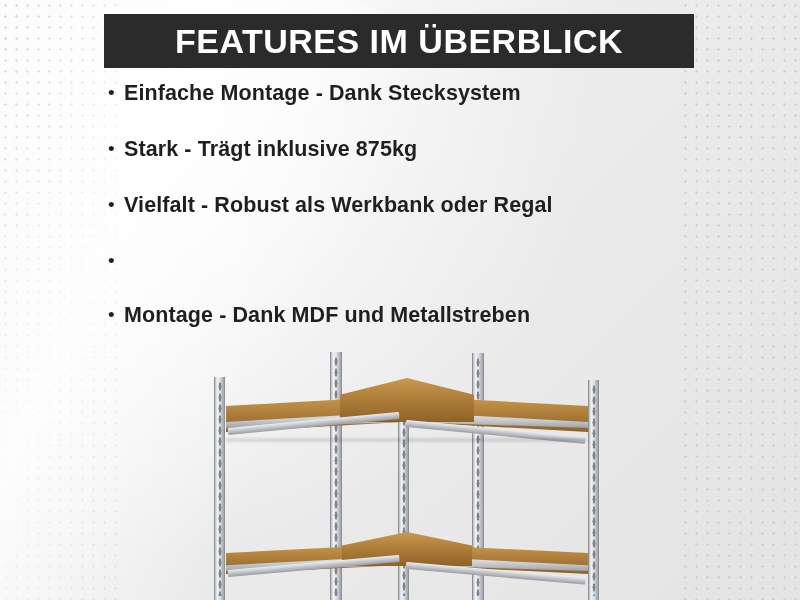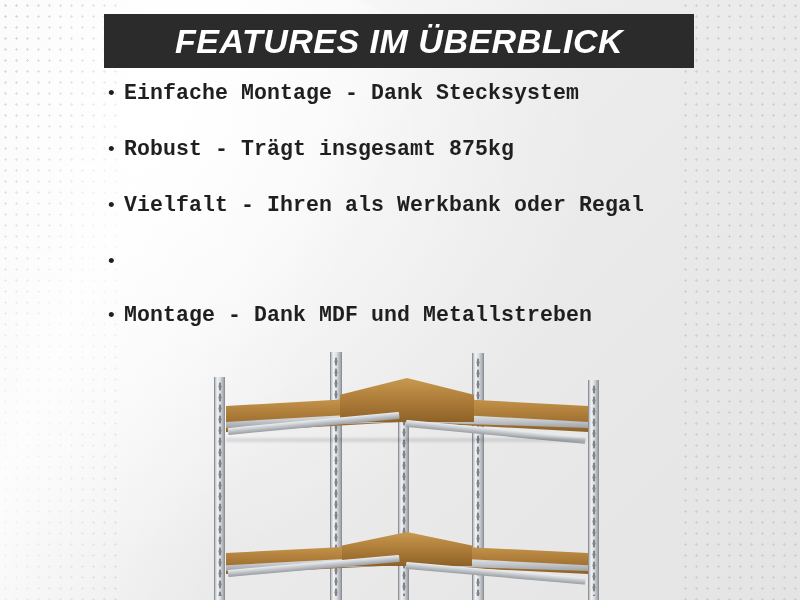--- a/index.html
+++ b/index.html
@@ -52,21 +52,20 @@
   .title-bar {
     position: absolute;
     left: 104px;
     top: 14px;
     width: 590px;
     height: 54px;
     background: #2b2b2b;
     display: flex;
     align-items: center;
     justify-content: center;
-    font-style: italic;
   }
   .title-bar .title-text {
     color: #ffffff;
     font-size: 34px;
     font-weight: bold;
     letter-spacing: 0.5px;
     line-height: 1;
     white-space: nowrap;
   }
 
@@ -88,21 +87,20 @@
   .feature-item .bullet {
     width: 16px;
     flex: 0 0 16px;
     color: #1f1f1f;
     font-size: 19px;
     line-height: 1.35;
   }
   .feature-item .feature-text {
     font-weight: bold;
     letter-spacing: 0.1px;
-    font-family: Liberation Mono, monospace;
   }
 
   
   .shelf-scene {
     position: absolute;
     left: 0;
     bottom: 0;
     width: 800px;
     height: 250px;
   }
@@ -165,26 +163,26 @@
 
   <div class="features">
 
     <div class="feature-item">
       <span class="bullet">•</span>
       <span class="feature-text">Einfache Montage - Dank Stecksystem</span>
     </div>
 
     <div class="feature-item">
       <span class="bullet">•</span>
-      <span class="feature-text">Robust - Trägt insgesamt 875kg</span>
-    </div>
-
-    <div class="feature-item">
-      <span class="bullet">•</span>
-      <span class="feature-text">Vielfalt - Ihren als Werkbank oder Regal</span>
+      <span class="feature-text">Stark - Trägt inklusive 875kg</span>
+    </div>
+
+    <div class="feature-item">
+      <span class="bullet">•</span>
+      <span class="feature-text">Vielfalt - Robust als Werkbank oder Regal</span>
     </div>
 
     <div class="feature-item">
       <span class="bullet">•</span>
     </div>
 
     <div class="feature-item">
       <span class="bullet">•</span>
       <span class="feature-text">Montage - Dank MDF und Metallstreben</span>
     </div>

